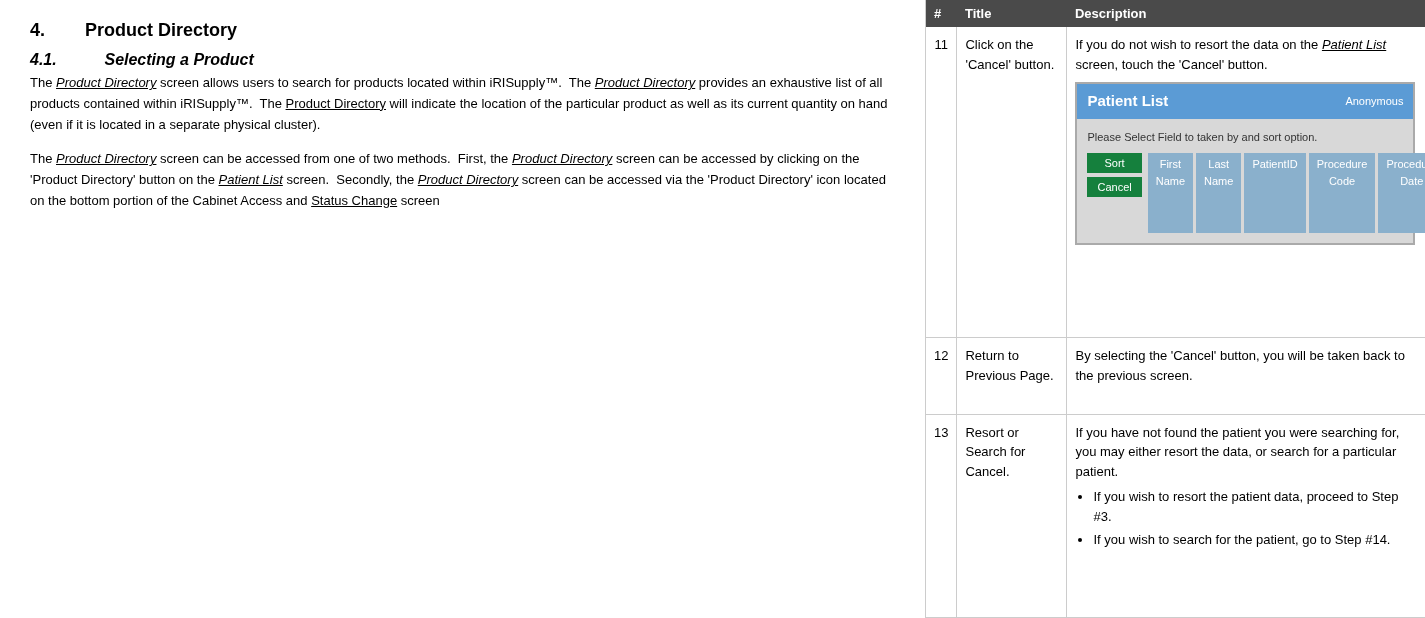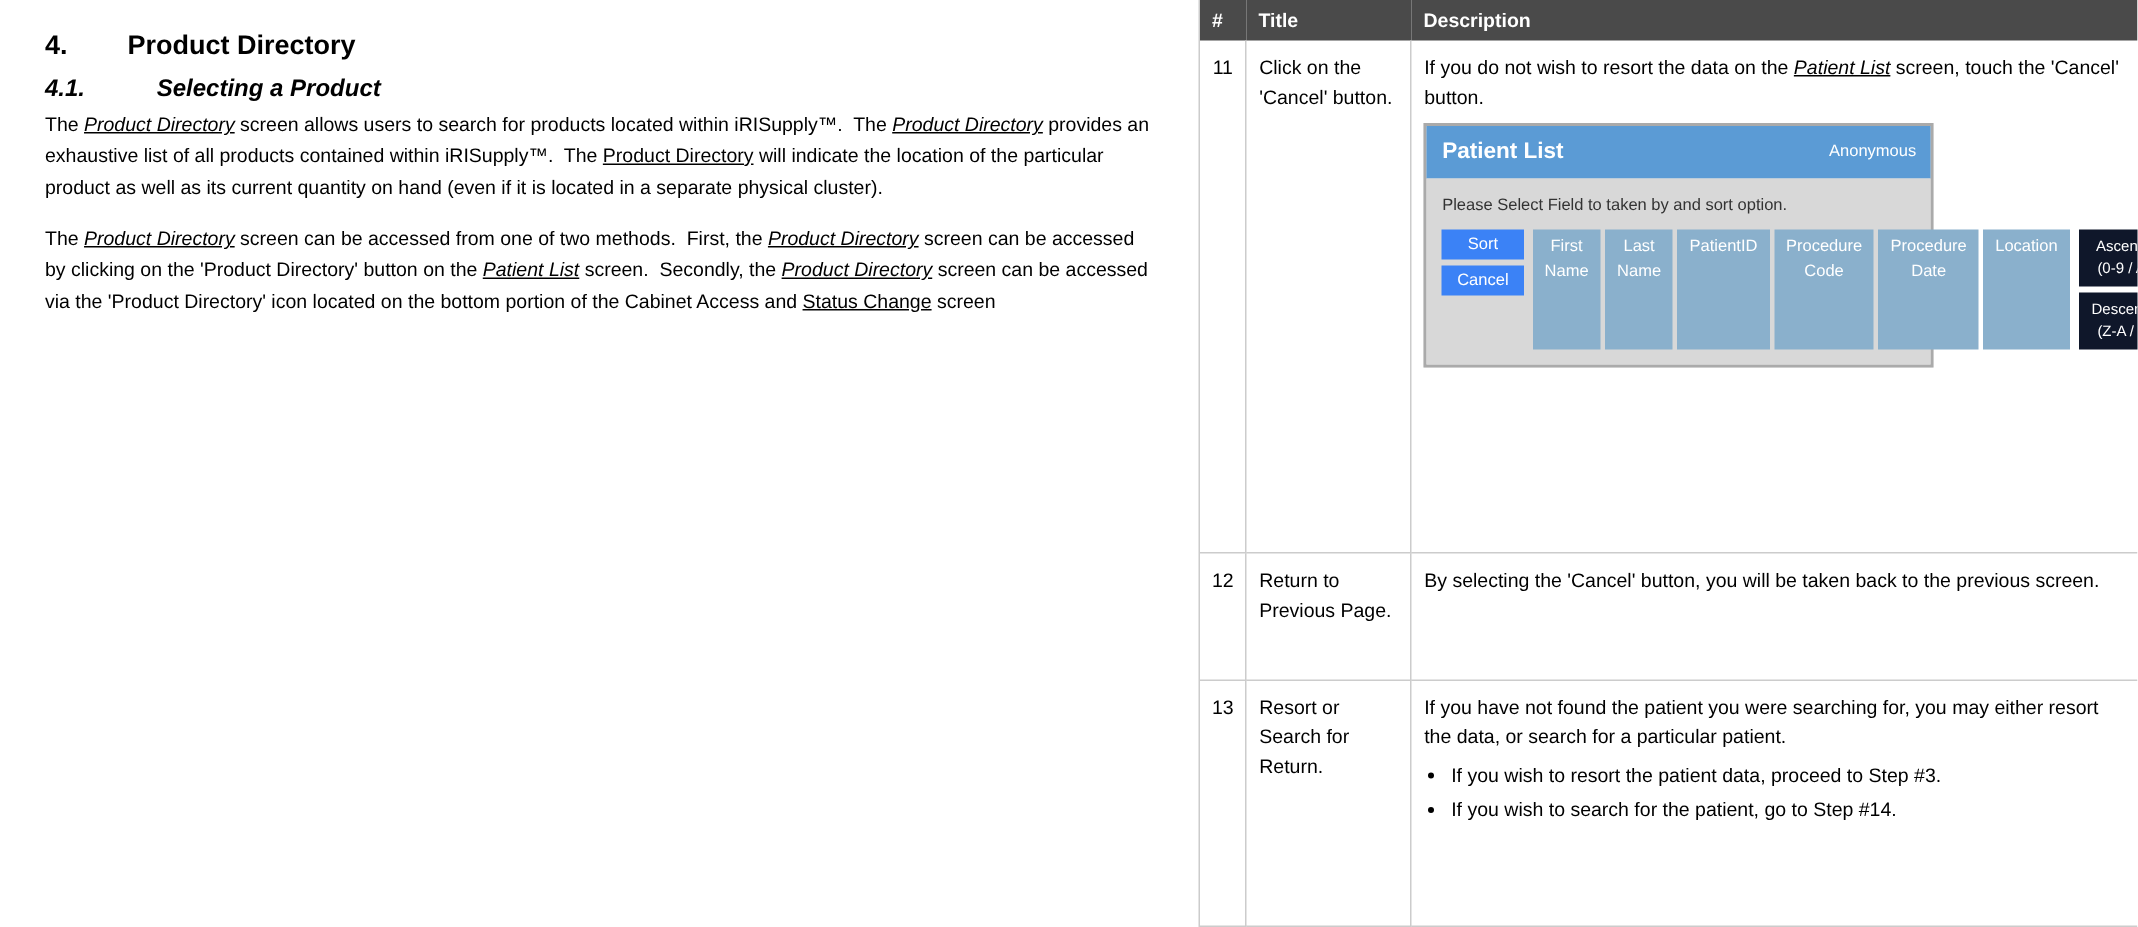--- a/index.html
+++ b/index.html
@@ -9,21 +9,21 @@
       background: #fff;
       color: #000;
       width: 1425px;
       min-height: 618px;
       display: flex;
       flex-direction: row;
     }
 
     
     .left-panel {
-      width: 800px;
+      width: 926px;
       padding: 20px 30px;
       border-right: 1px solid #ccc;
     }
 
     .section-title {
       font-size: 18px;
       font-weight: bold;
       margin-bottom: 10px;
     }
 
@@ -138,21 +138,21 @@
       gap: 6px;
     }
 
     .pl-buttons {
       display: flex;
       flex-direction: column;
       gap: 4px;
     }
 
     .pl-btn {
-      background: #3b82f6;
+      background: #15803d;
       color: #fff;
       border: none;
       padding: 4px 10px;
       font-size: 11px;
       cursor: pointer;
       text-align: center;
       min-width: 50px;
     }
 
     .pl-fields {
@@ -283,21 +283,21 @@
       </tr>
 
       <tr>
         <td class="num-cell">12</td>
         <td class="title-cell">Return to Previous Page.</td>
         <td class="desc-cell">By selecting the 'Cancel' button, you will be taken back to the previous screen.</td>
       </tr>
 
       <tr>
         <td class="num-cell">13</td>
-        <td class="title-cell">Resort or Search for Return.</td>
+        <td class="title-cell">Resort or Search for Cancel.</td>
         <td class="desc-cell">
           <span>If you have not found the patient you were searching for, you may either resort the data, or search for a particular patient.</span>
           <ul class="desc-list">
             <li>If you wish to resort the patient data, proceed to Step #3.</li>
             <li>If you wish to search for the patient, go to Step #14.</li>
           </ul>
         </td>
       </tr>
     </tbody>
   </table>

